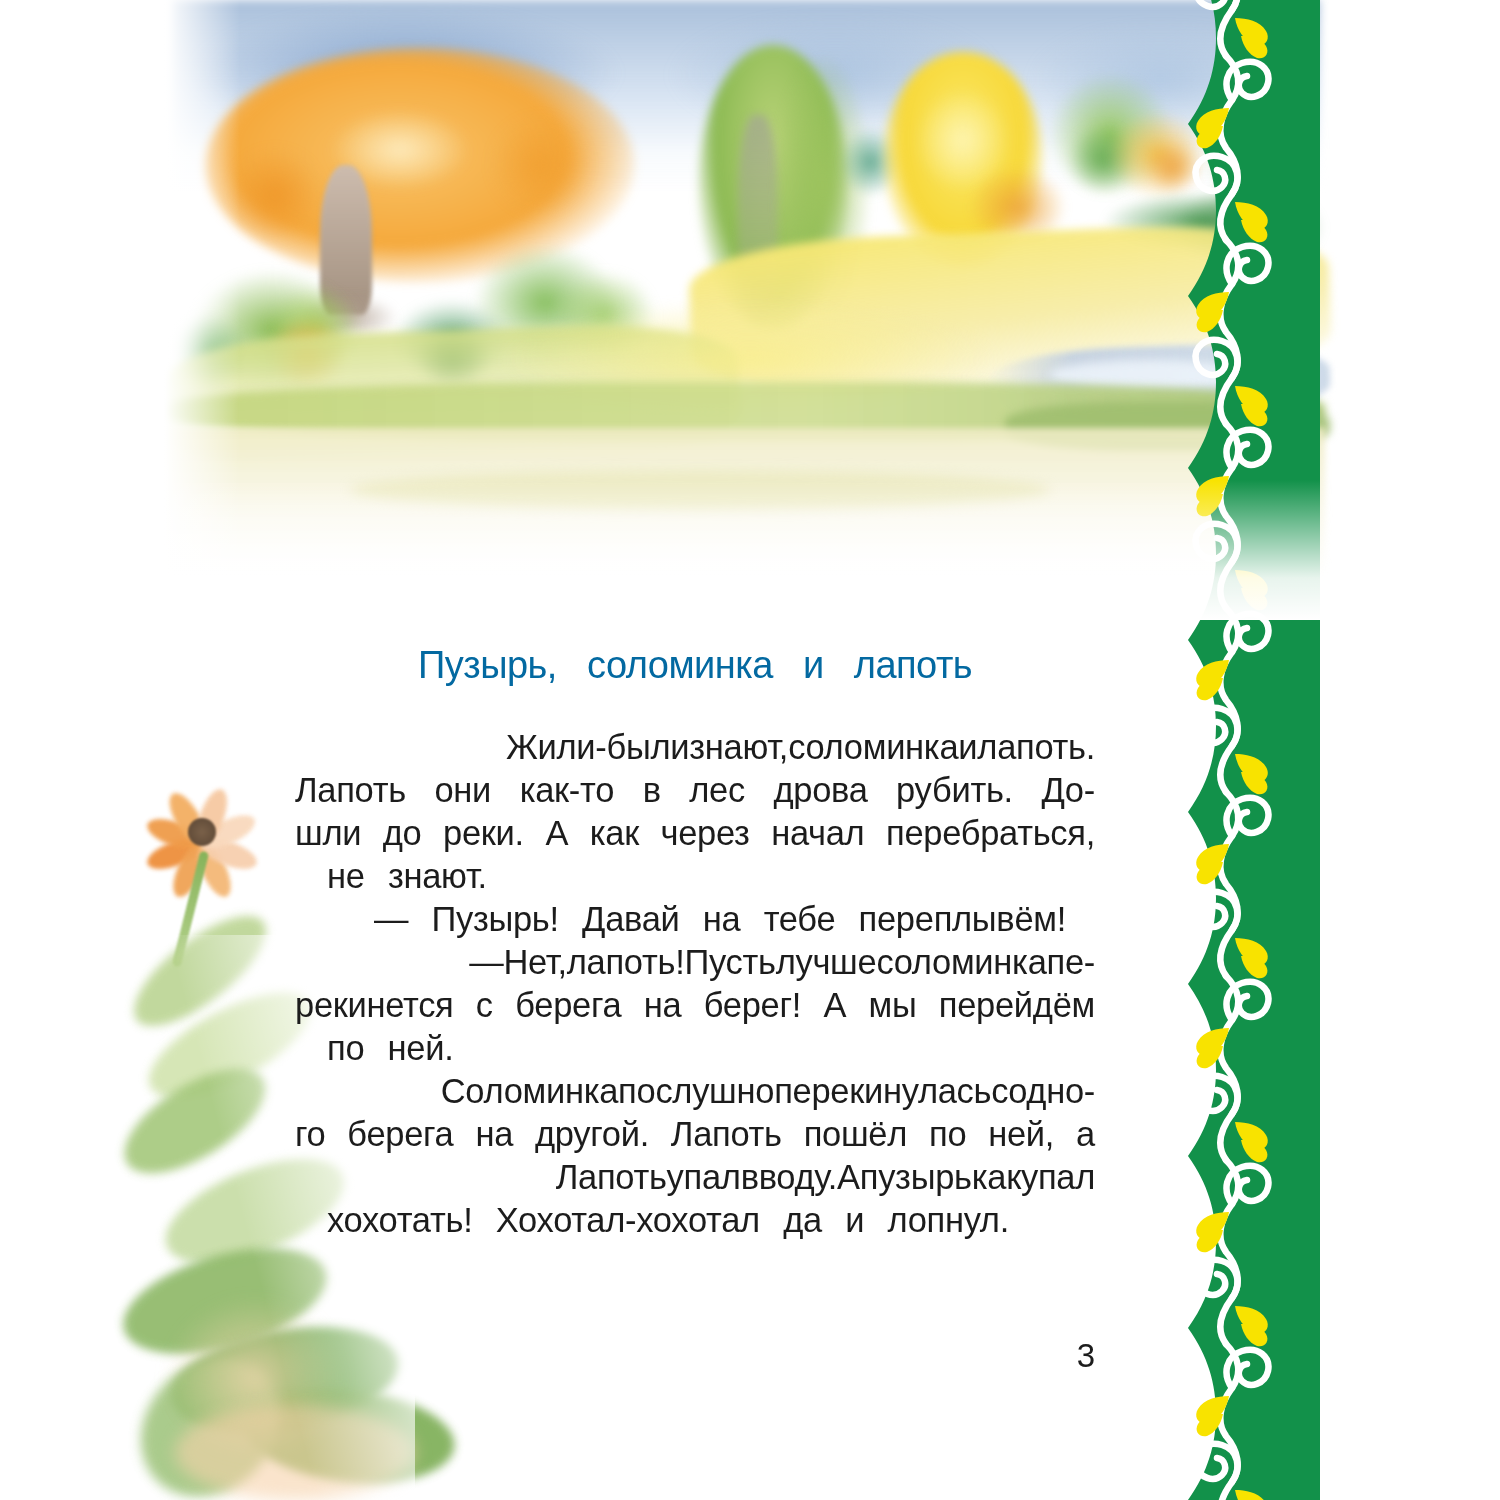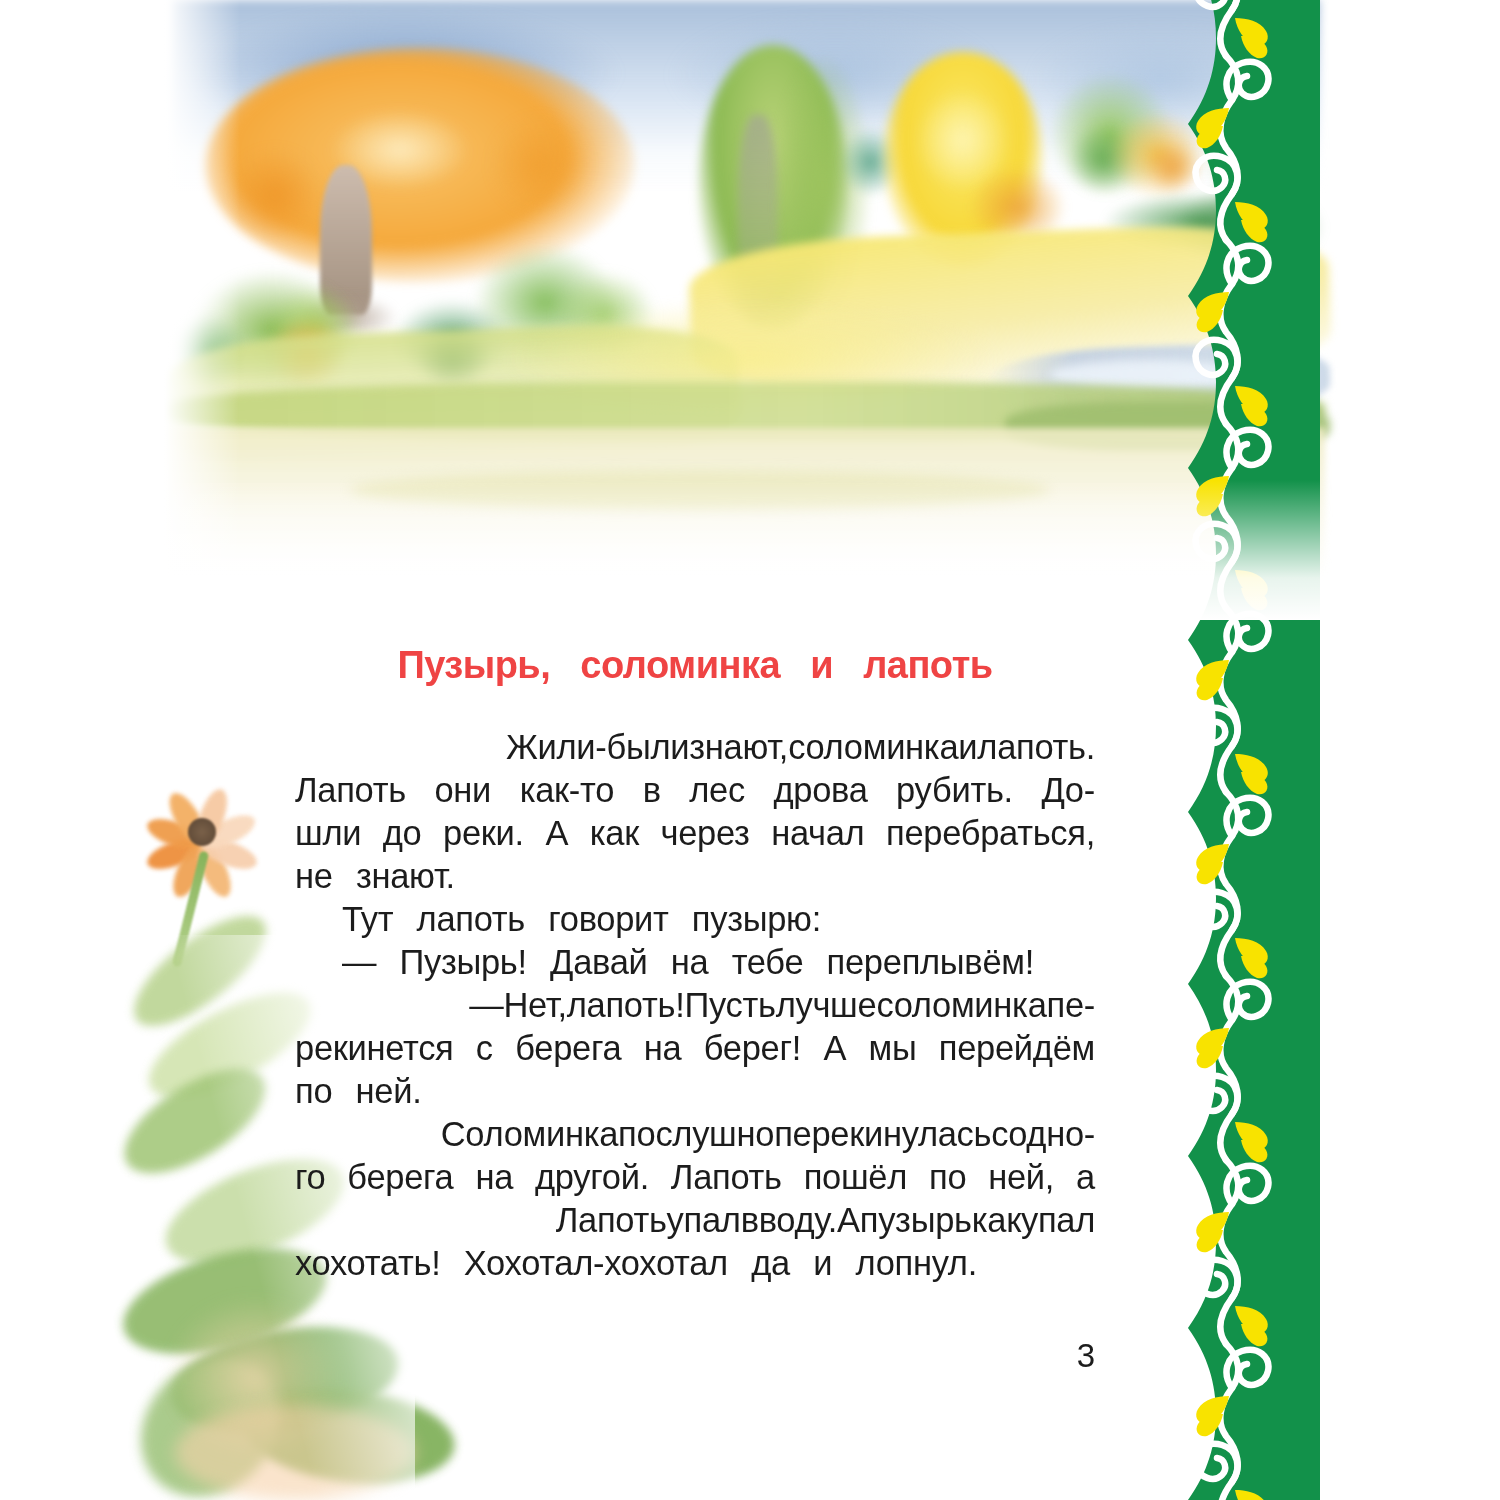--- a/index.html
+++ b/index.html
@@ -8,26 +8,26 @@
   .s{position:absolute;border-radius:50%;}
   
   .illus{position:absolute;left:150px;top:0;width:1170px;height:620px;}
   
   .flower{position:absolute;left:140px;top:752px;width:170px;height:240px;}
   .petal{position:absolute;left:62px;top:80px;width:58px;height:24px;border-radius:50%;
          transform-origin:0 50%;filter:blur(2px);opacity:.95;}
   .leaves{position:absolute;left:115px;top:935px;width:300px;height:565px;}
   
   .story-title{position:absolute;left:295px;top:644px;width:800px;height:42px;line-height:42px;
-        text-align:center;font-size:38px;font-weight:bold;color:#ef4444;
+        text-align:center;font-size:38px;font-weight:normal;color:#0369a1;
         word-spacing:20px;letter-spacing:-0.5px;white-space:nowrap;}
   .story{position:absolute;left:295px;top:726px;width:800px;color:#1c1c1c;}
   .line{height:43px;line-height:43px;font-size:34.5px;letter-spacing:-0.3px;white-space:nowrap;}
   .line.just{display:flex;justify-content:space-between;}
-  .line.plain{word-spacing:14px;}
+  .line.plain{word-spacing:14px;margin-left:32px;}
   .line.indent{padding-left:47px;justify-content:flex-end;}
   .pagenum{position:absolute;left:295px;top:1338px;width:800px;height:36px;line-height:36px;
         text-align:right;font-size:33px;color:#1c1c1c;}
   
   .band{position:absolute;left:1180px;top:0;width:140px;height:1500px;}
 </style>
 </head>
 <body>
 
 <div class="page">
@@ -133,21 +133,20 @@
         <span>шли</span>
         <span>до</span>
         <span>реки.</span>
         <span>А</span>
         <span>как</span>
         <span>через</span>
         <span>начал</span>
         <span>перебраться,</span>
       </div>
       <div class="line plain">не знают.</div>
-      <div class="line plain indent">Тут лапоть говорит пузырю:</div>
       <div class="line plain indent">— Пузырь! Давай на тебе переплывём!</div>
       <div class="line just indent">
         <span>—</span>
         <span>Нет,</span>
         <span>лапоть!</span>
         <span>Пусть</span>
         <span>лучше</span>
         <span>соломинка</span>
         <span>пе-</span>
       </div>

